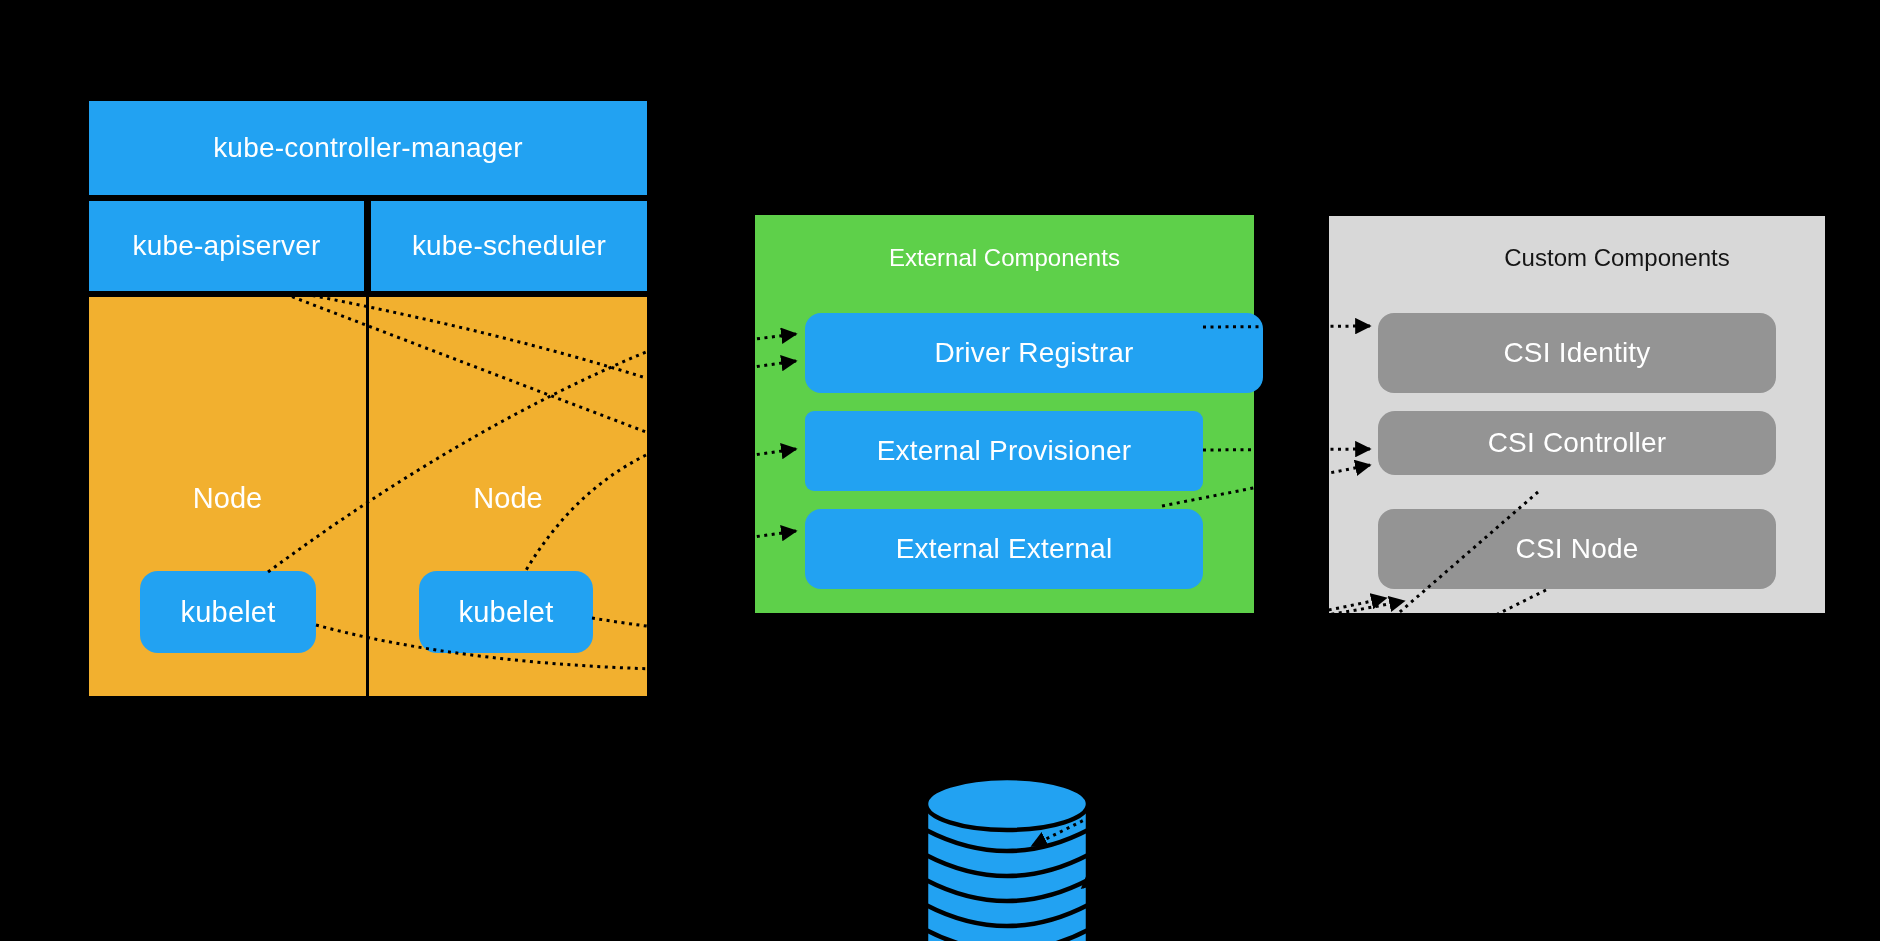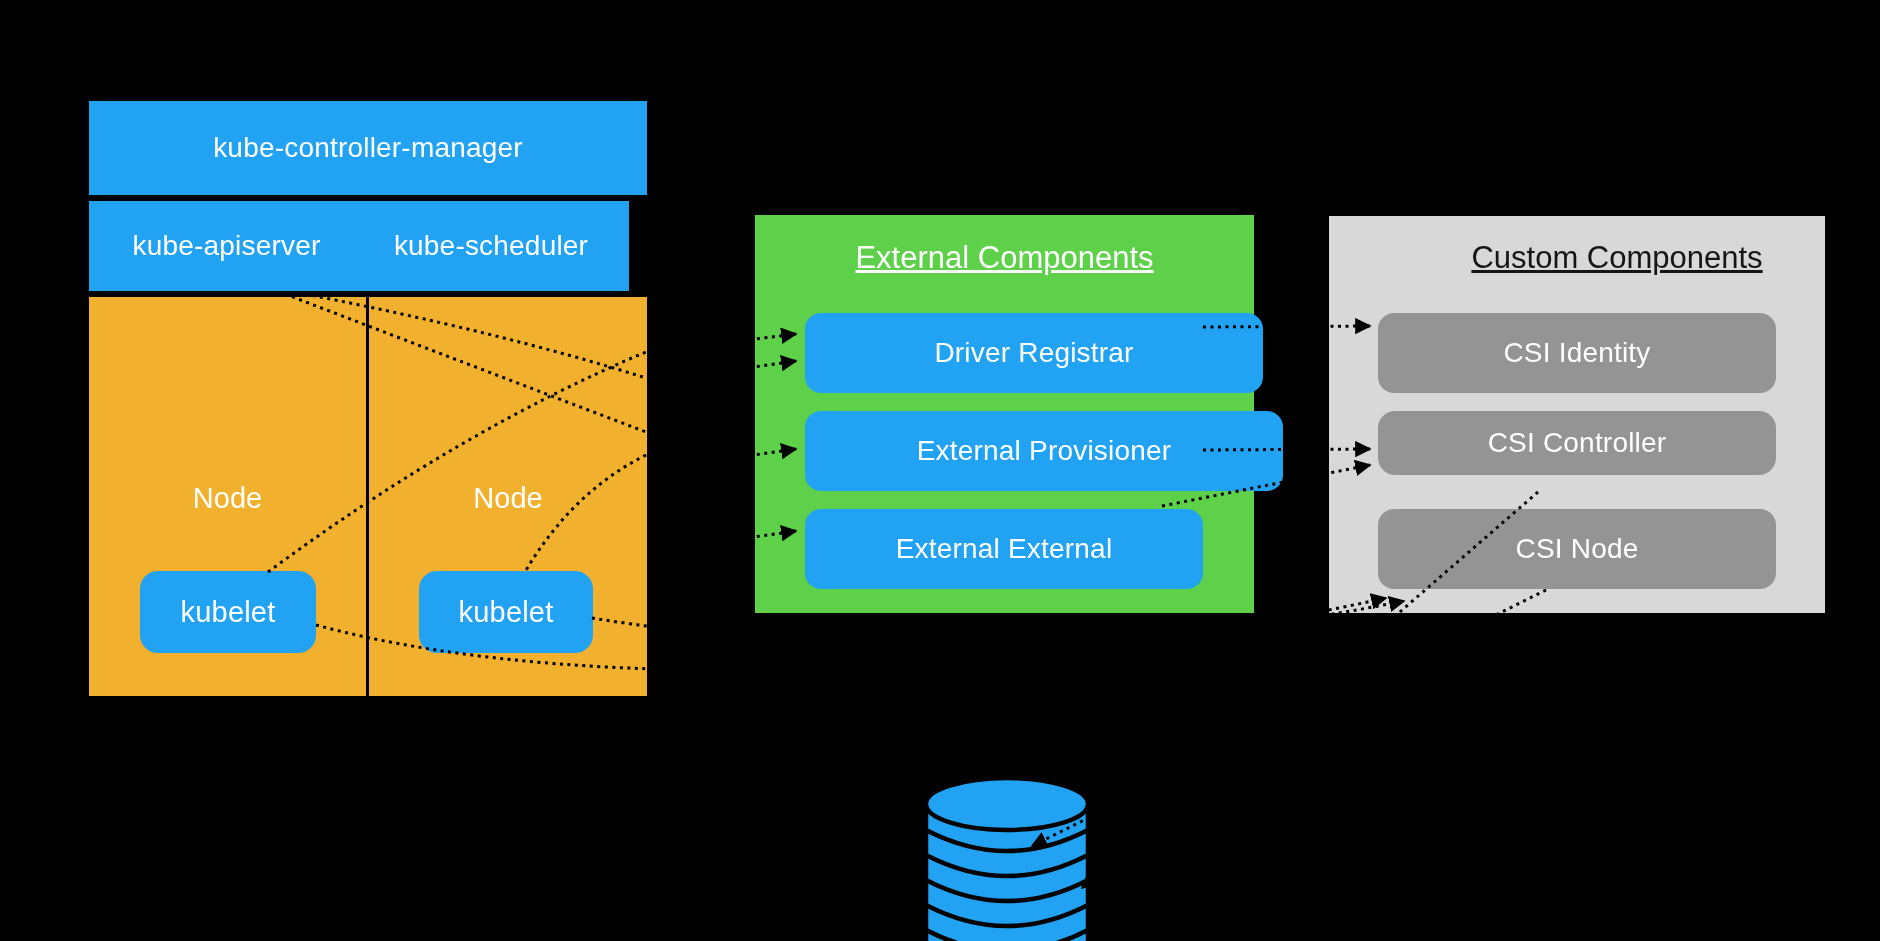--- a/index.html
+++ b/index.html
@@ -19,21 +19,21 @@
   }
   .blue{background:#22A2F2;}
   .orange{background:#F2B02F;}
   .green-panel{background:#5ED04A;}
   .gray-panel{background:#D8D8D8;}
   .gray-box{background:#949494;}
   .rounded{border-radius:16px;}
   .panel-title{
     position:absolute;
     display:flex;align-items:center;justify-content:center;
-    font-size:31px;height:36px;text-decoration:underline;
+    font-size:24px;height:36px;
   }
   .node-label{
     position:absolute;
     display:flex;align-items:center;justify-content:center;
     color:#fff;font-size:29px;height:40px;
   }
   #overlay{
     position:absolute;left:0;top:0;
     pointer-events:none;
     z-index:5;
@@ -43,21 +43,21 @@
 <body>
 
 <div class="box blue" style="left:89px;top:101px;width:558px;height:94px;">
   <span>kube-controller-manager</span>
 </div>
 
 <div class="box blue" style="left:89px;top:201px;width:275px;height:90px;">
   <span>kube-apiserver</span>
 </div>
 
-<div class="box blue" style="left:353px;top:201px;width:276px;height:90px;">
+<div class="box blue" style="left:371px;top:201px;width:276px;height:90px;">
   <span>kube-scheduler</span>
 </div>
 
 <div class="abs orange" style="left:89px;top:297px;width:558px;height:399px;"></div>
 <div class="abs" style="left:366px;top:297px;width:3px;height:399px;background:#000;"></div>
 
 <div class="node-label" style="left:89px;top:478px;width:277px;">Node</div>
 <div class="node-label" style="left:369px;top:478px;width:278px;">Node</div>
 
 <div class="box blue" style="left:140px;top:571px;width:176px;height:82px;border-radius:18px;font-size:29px;">
@@ -66,21 +66,21 @@
 <div class="box blue" style="left:419px;top:571px;width:174px;height:82px;border-radius:18px;font-size:29px;">
   <span>kubelet</span>
 </div>
 
 <div class="abs green-panel" style="left:755px;top:215px;width:499px;height:398px;"></div>
 <div class="panel-title" style="left:755px;top:240px;width:499px;color:#fff;">External Components</div>
 
 <div class="box blue rounded" style="left:805px;top:313px;width:458px;height:80px;">
   <span>Driver Registrar</span>
 </div>
-<div class="box blue rounded" style="left:805px;top:411px;width:478px;height:80px;">
+<div class="box blue rounded" style="left:805px;top:411px;width:398px;height:80px;border-radius:9px;">
   <span>External Provisioner</span>
 </div>
 <div class="box blue rounded" style="left:805px;top:509px;width:398px;height:80px;">
   <span>External External</span>
 </div>
 
 <div class="abs gray-panel" style="left:1329px;top:216px;width:496px;height:397px;"></div>
 <div class="panel-title" style="left:1329px;top:240px;width:576px;color:#151515;">Custom Components</div>
 
 <div class="box gray-box rounded" style="left:1378px;top:313px;width:398px;height:80px;">

